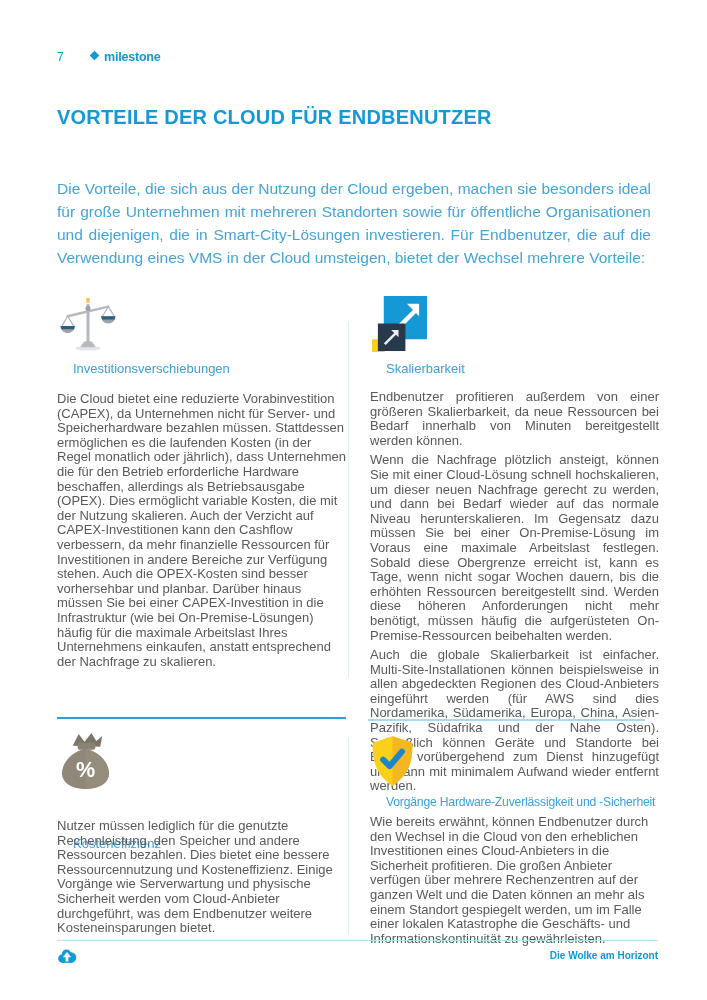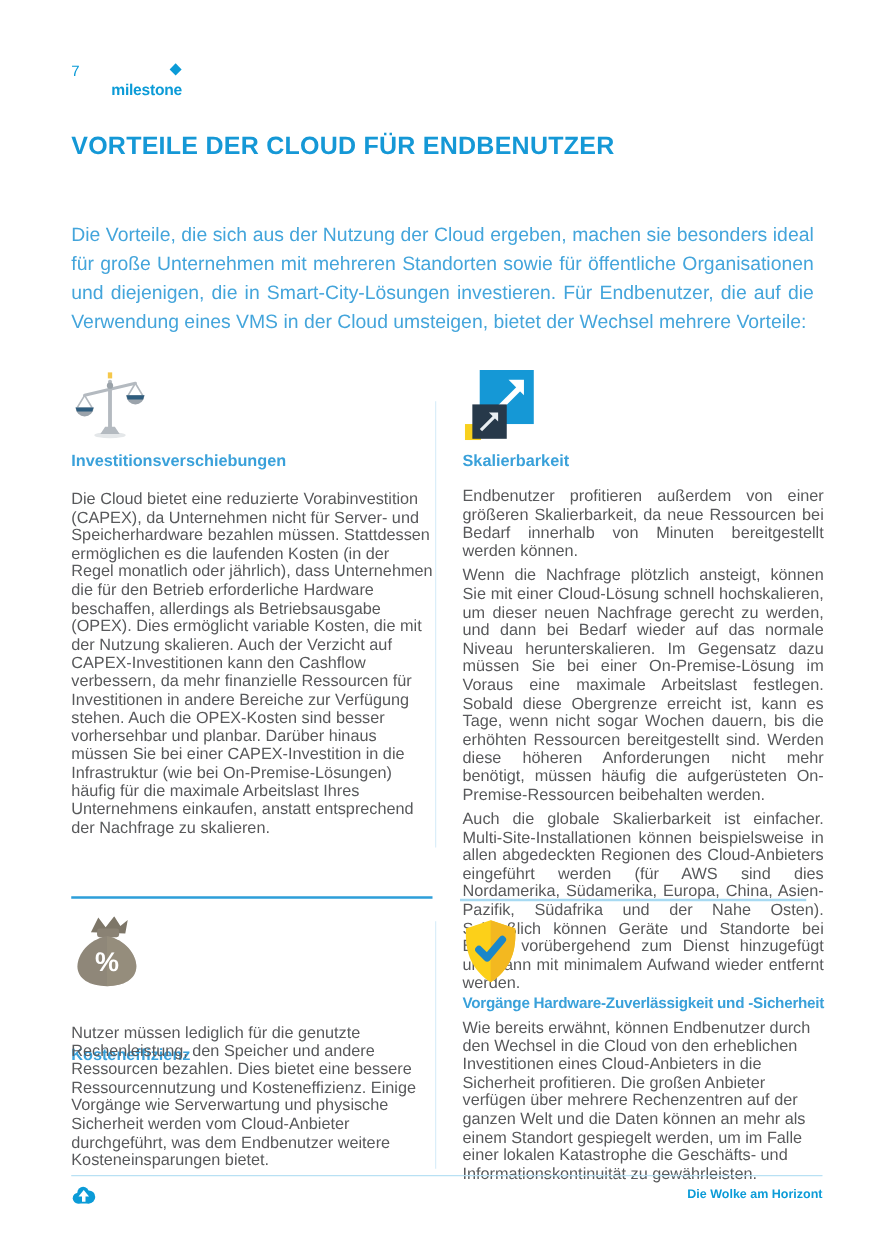--- a/index.html
+++ b/index.html
@@ -3,30 +3,30 @@
 <meta charset="utf-8">
 <style>
   html,body { margin:0; padding:0; background:#ffffff; }
   .page {
     position:relative; width:707px; height:1000px; background:#ffffff;
     font-family:"Liberation Sans", sans-serif; overflow:hidden;
   }
   .abs { position:absolute; }
 
   .page-number { left:57px; top:50px; font-size:12px; color:#0b9bd7; }
-  .brand { left:89px; top:50px; display:flex; align-items:flex-end; gap:4px;flex-direction:column; }
+  .brand { left:89px; top:50px; display:flex; align-items:flex-start; gap:4px; }
   .brand-name { font-size:12.5px; font-weight:bold; color:#0b9bd7; letter-spacing:-0.2px; }
 
   .h1 { left:57px; top:106px; width:610px; font-size:20px; font-weight:bold;
         color:#1598d6; letter-spacing:0.2px; }
 
   .intro { left:57px; top:177px; width:594px; font-size:15.5px; line-height:23px;
            color:#44a5db; text-align:justify; }
 
-  .sec-title { font-size:13px; font-weight:bold; color:#3aa1da; }
+  .sec-title { font-size:13px; font-weight:normal; color:#3aa1da;margin-left:16px; }
   .sec-title.tight { font-size:12.2px; white-space:nowrap; letter-spacing:-0.2px; }
 
   .body-text { font-size:13px; line-height:14.6px; color:#58595b; }
   .body-text p { margin:0 0 5px 0; }
   .body-text p:last-child { margin-bottom:0; }
   .justify { text-align:justify; }
 
   .icon-box svg { display:block; }
 
   .vrule { width:1px; background:#dbeef9; }

